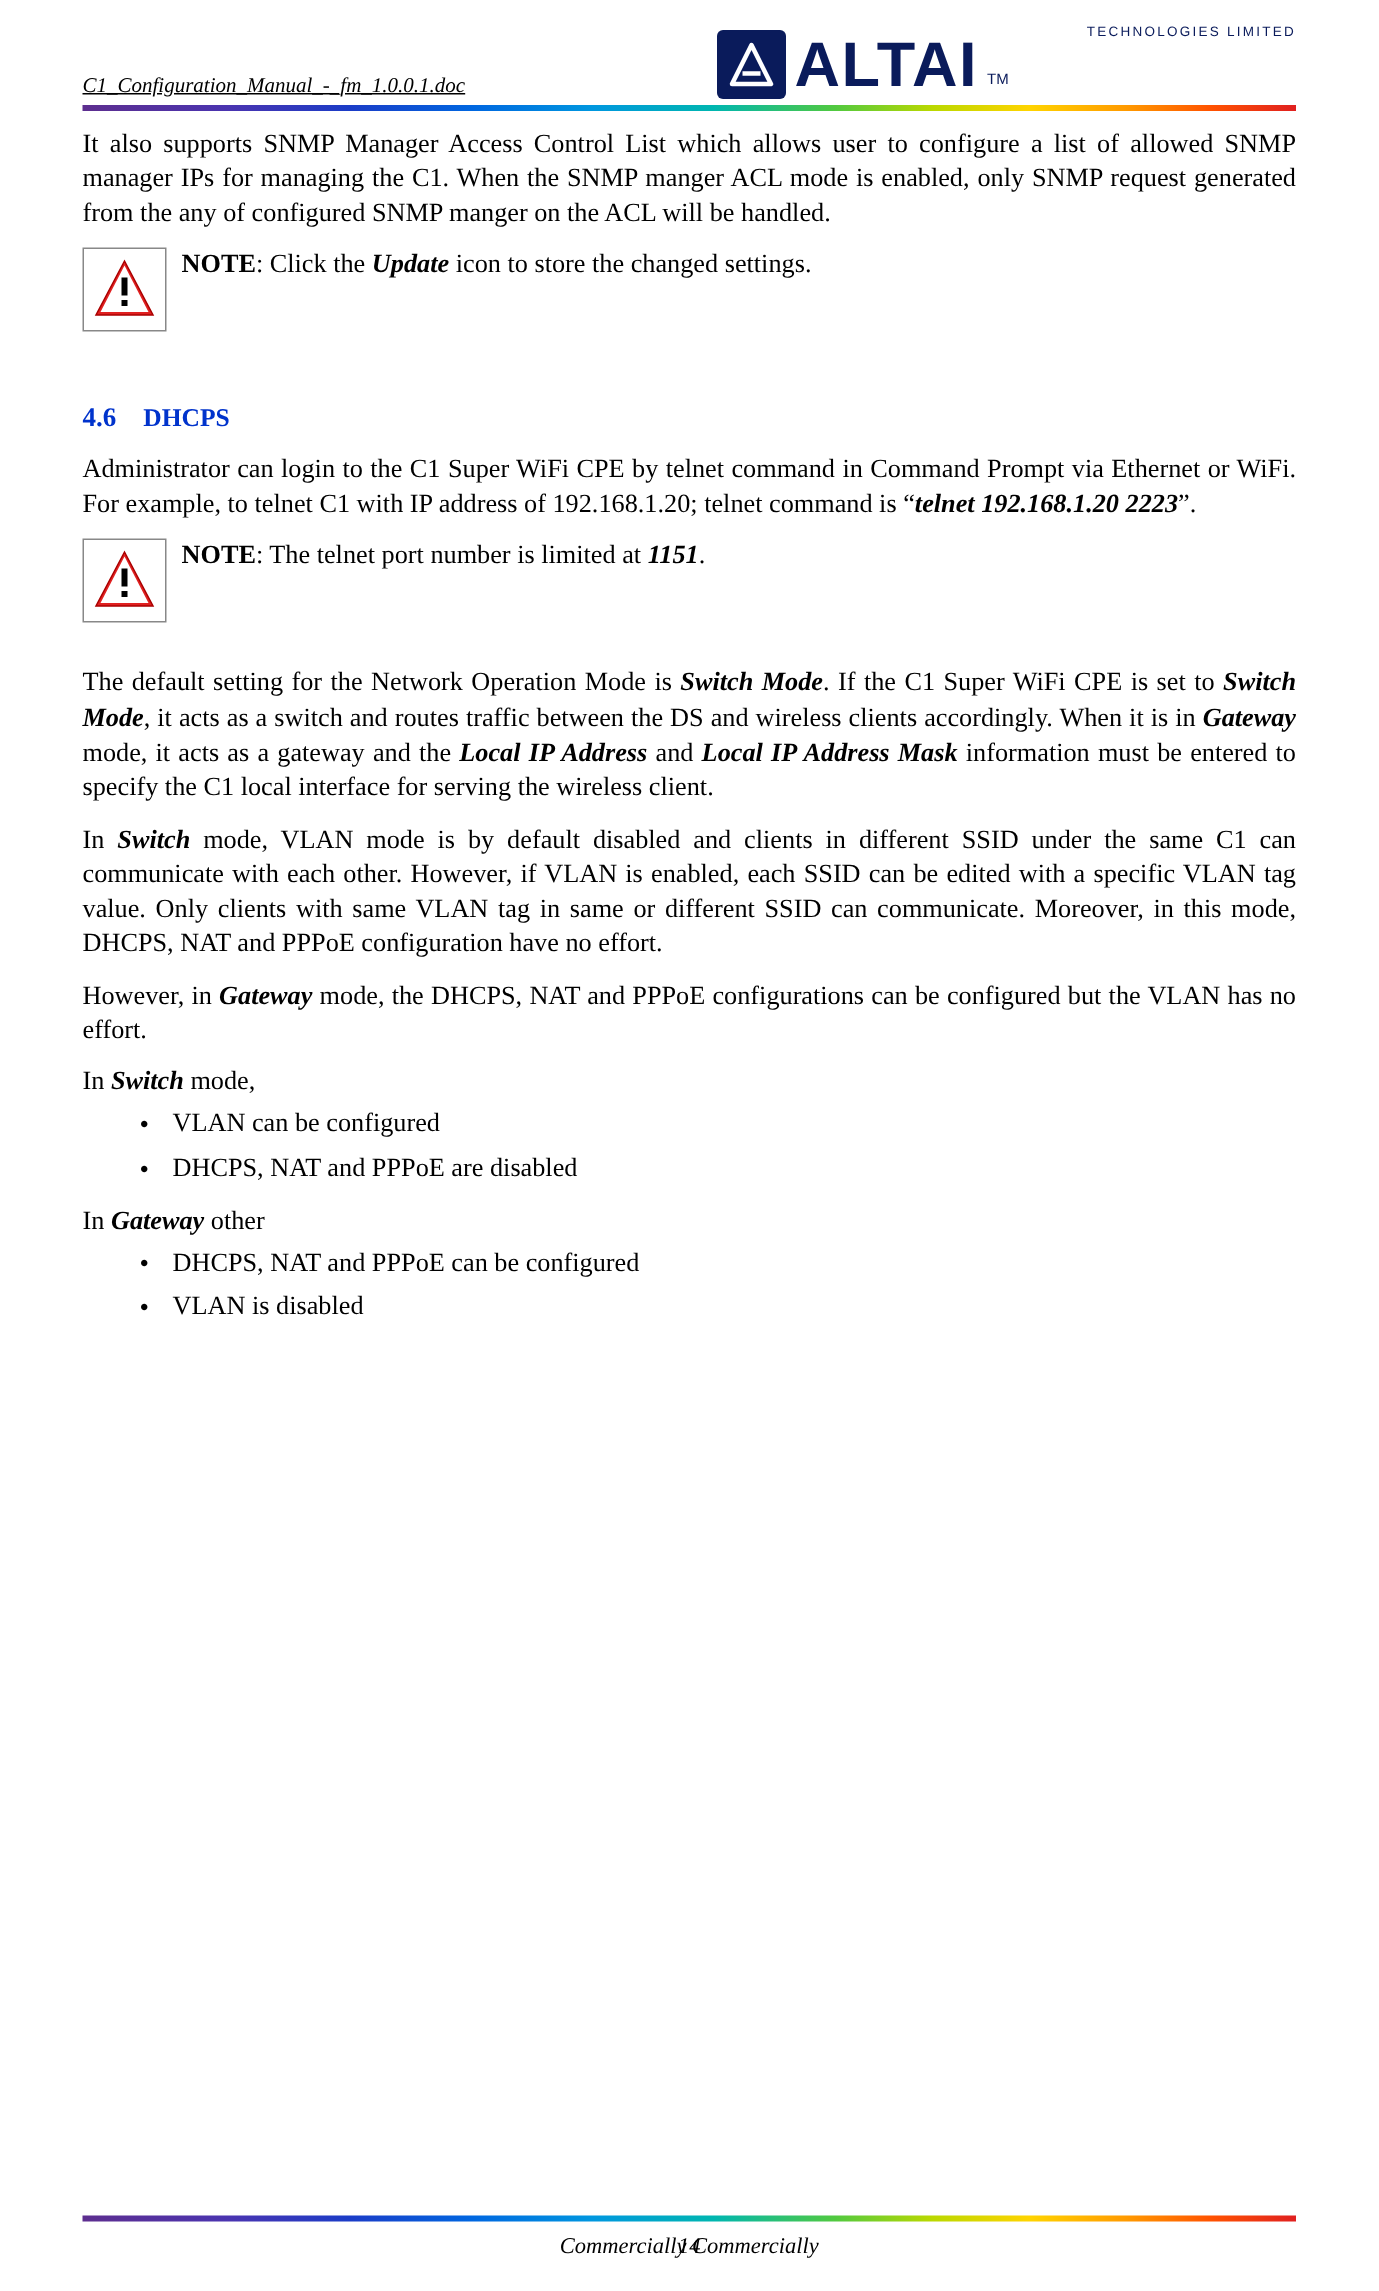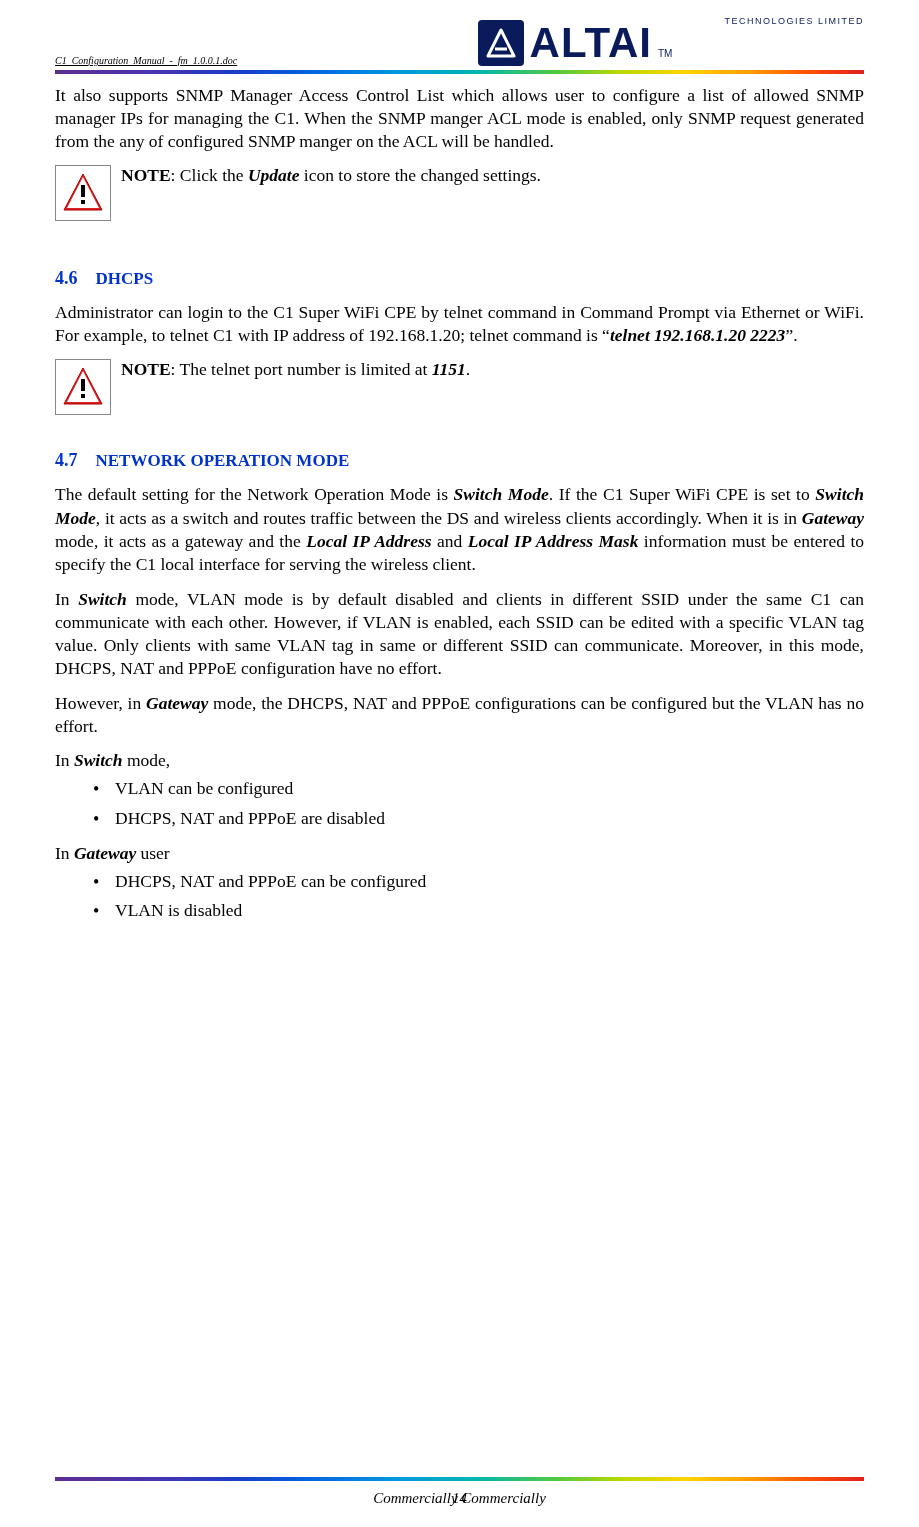--- a/index.html
+++ b/index.html
@@ -9,21 +9,21 @@
       color: #000;
       background: #fff;
       width: 919px;
       margin: 0 auto;
       position: relative;
     }
     .page { padding: 20px 55px 60px 55px; min-height: 1527px; position: relative; }
 
     
     .hdr { display: flex; justify-content: space-between; align-items: flex-end; margin-bottom: 4px; }
-    .hdr-left { font-style: italic; font-size: 10px; text-decoration: underline; text-align: center; }
+    .hdr-left { font-style: italic; font-size: 14px; text-decoration: underline; text-align: center; }
     .logo { display: flex; align-items: flex-start; }
     .logo-top { display: flex; align-items: center; gap: 6px; }
     .logo-box { width: 46px; height: 46px; background: #0a1b5b; border-radius: 4px; display:flex; align-items:center; justify-content:center; }
     .logo-box svg { width: 32px; height: 32px; }
     .logo-text { font-family: Arial, Helvetica, sans-serif; font-weight: 900; font-size: 42px; color: #0a1b5b; letter-spacing: 1px; line-height: 1; }
     .tm { font-size: 10px; font-family: Arial; color: #0a1b5b; vertical-align: top; position: relative; top: 2px; margin-top: 16px; }
     .tagline { font-family: Arial, Helvetica, sans-serif; font-size: 9px; color: #0a1b5b; letter-spacing: 1.5px; margin-left: 52px; margin-top: -4px; }
 
     .sep { height: 4px; width: 100%; margin-bottom: 10px;
       background: linear-gradient(90deg, #5d2e8f 0%, #4a34b0 12%, #1b3cc7 22%, #0066e0 32%, #0097df 42%, #00b6b0 52%, #51c940 62%, #bad800 70%, #ffd400 78%, #ff9a00 86%, #ff5200 93%, #e02020 100%);
@@ -110,43 +110,40 @@
           <rect x="21" y="30" width="4" height="4" fill="#000"></rect>
         </svg>
       </div>
       <div>
         <b>NOTE</b><span>: The telnet port number is limited at </span><b class="i">1151</b><span>.</span>
       </div>
     </div>
   </div>
 
   <div class="section" style="margin-top:28px">
-    <h2 class="sec-head">
-      <span class="sec-num">4.7</span><span class="sec-title">NETWORK OPERATION MODE</span>
-    </h2>
     <p class="body">
       <span>The default setting for the Network Operation Mode is </span><b class="i">Switch Mode</b><span>. If the C1 Super WiFi CPE is set to </span><b class="i">Switch Mode</b><span>, it acts as a switch and routes traffic between the DS and wireless clients accordingly. When it is in </span><b class="i">Gateway</b><span> mode, it acts as a gateway and the </span><b class="i">Local IP Address</b><span> and </span><b class="i">Local IP Address Mask</b><span> information must be entered to specify the C1 local interface for serving the wireless client.</span>
     </p>
     <p class="body">
       <span>In </span><b class="i">Switch</b><span> mode, VLAN mode is by default disabled and clients in different SSID under the same C1 can communicate with each other. However, if VLAN is enabled, each SSID can be edited with a specific VLAN tag value. Only clients with same VLAN tag in same or different SSID can communicate. Moreover, in this mode, DHCPS, NAT and PPPoE configuration have no effort.</span>
     </p>
     <p class="body">
       <span>However, in </span><b class="i">Gateway</b><span> mode, the DHCPS, NAT and PPPoE configurations can be configured but the VLAN has no effort.</span>
     </p>
 
     <p class="mode-line">
       <span>In </span><b class="i">Switch</b><span> mode,</span>
     </p>
     <ul class="bullets">
       <li>VLAN can be configured</li>
       <li>DHCPS, NAT and PPPoE are disabled</li>
     </ul>
 
     <p class="mode-line">
-      <span>In </span><b class="i">Gateway</b><span> user</span>
+      <span>In </span><b class="i">Gateway</b><span> other</span>
     </p>
     <ul class="bullets">
       <li>DHCPS, NAT and PPPoE can be configured</li>
       <li>VLAN is disabled</li>
     </ul>
   </div>
 
   <div class="ftr-sep"></div>
   <div class="ftr">
     <span></span>

